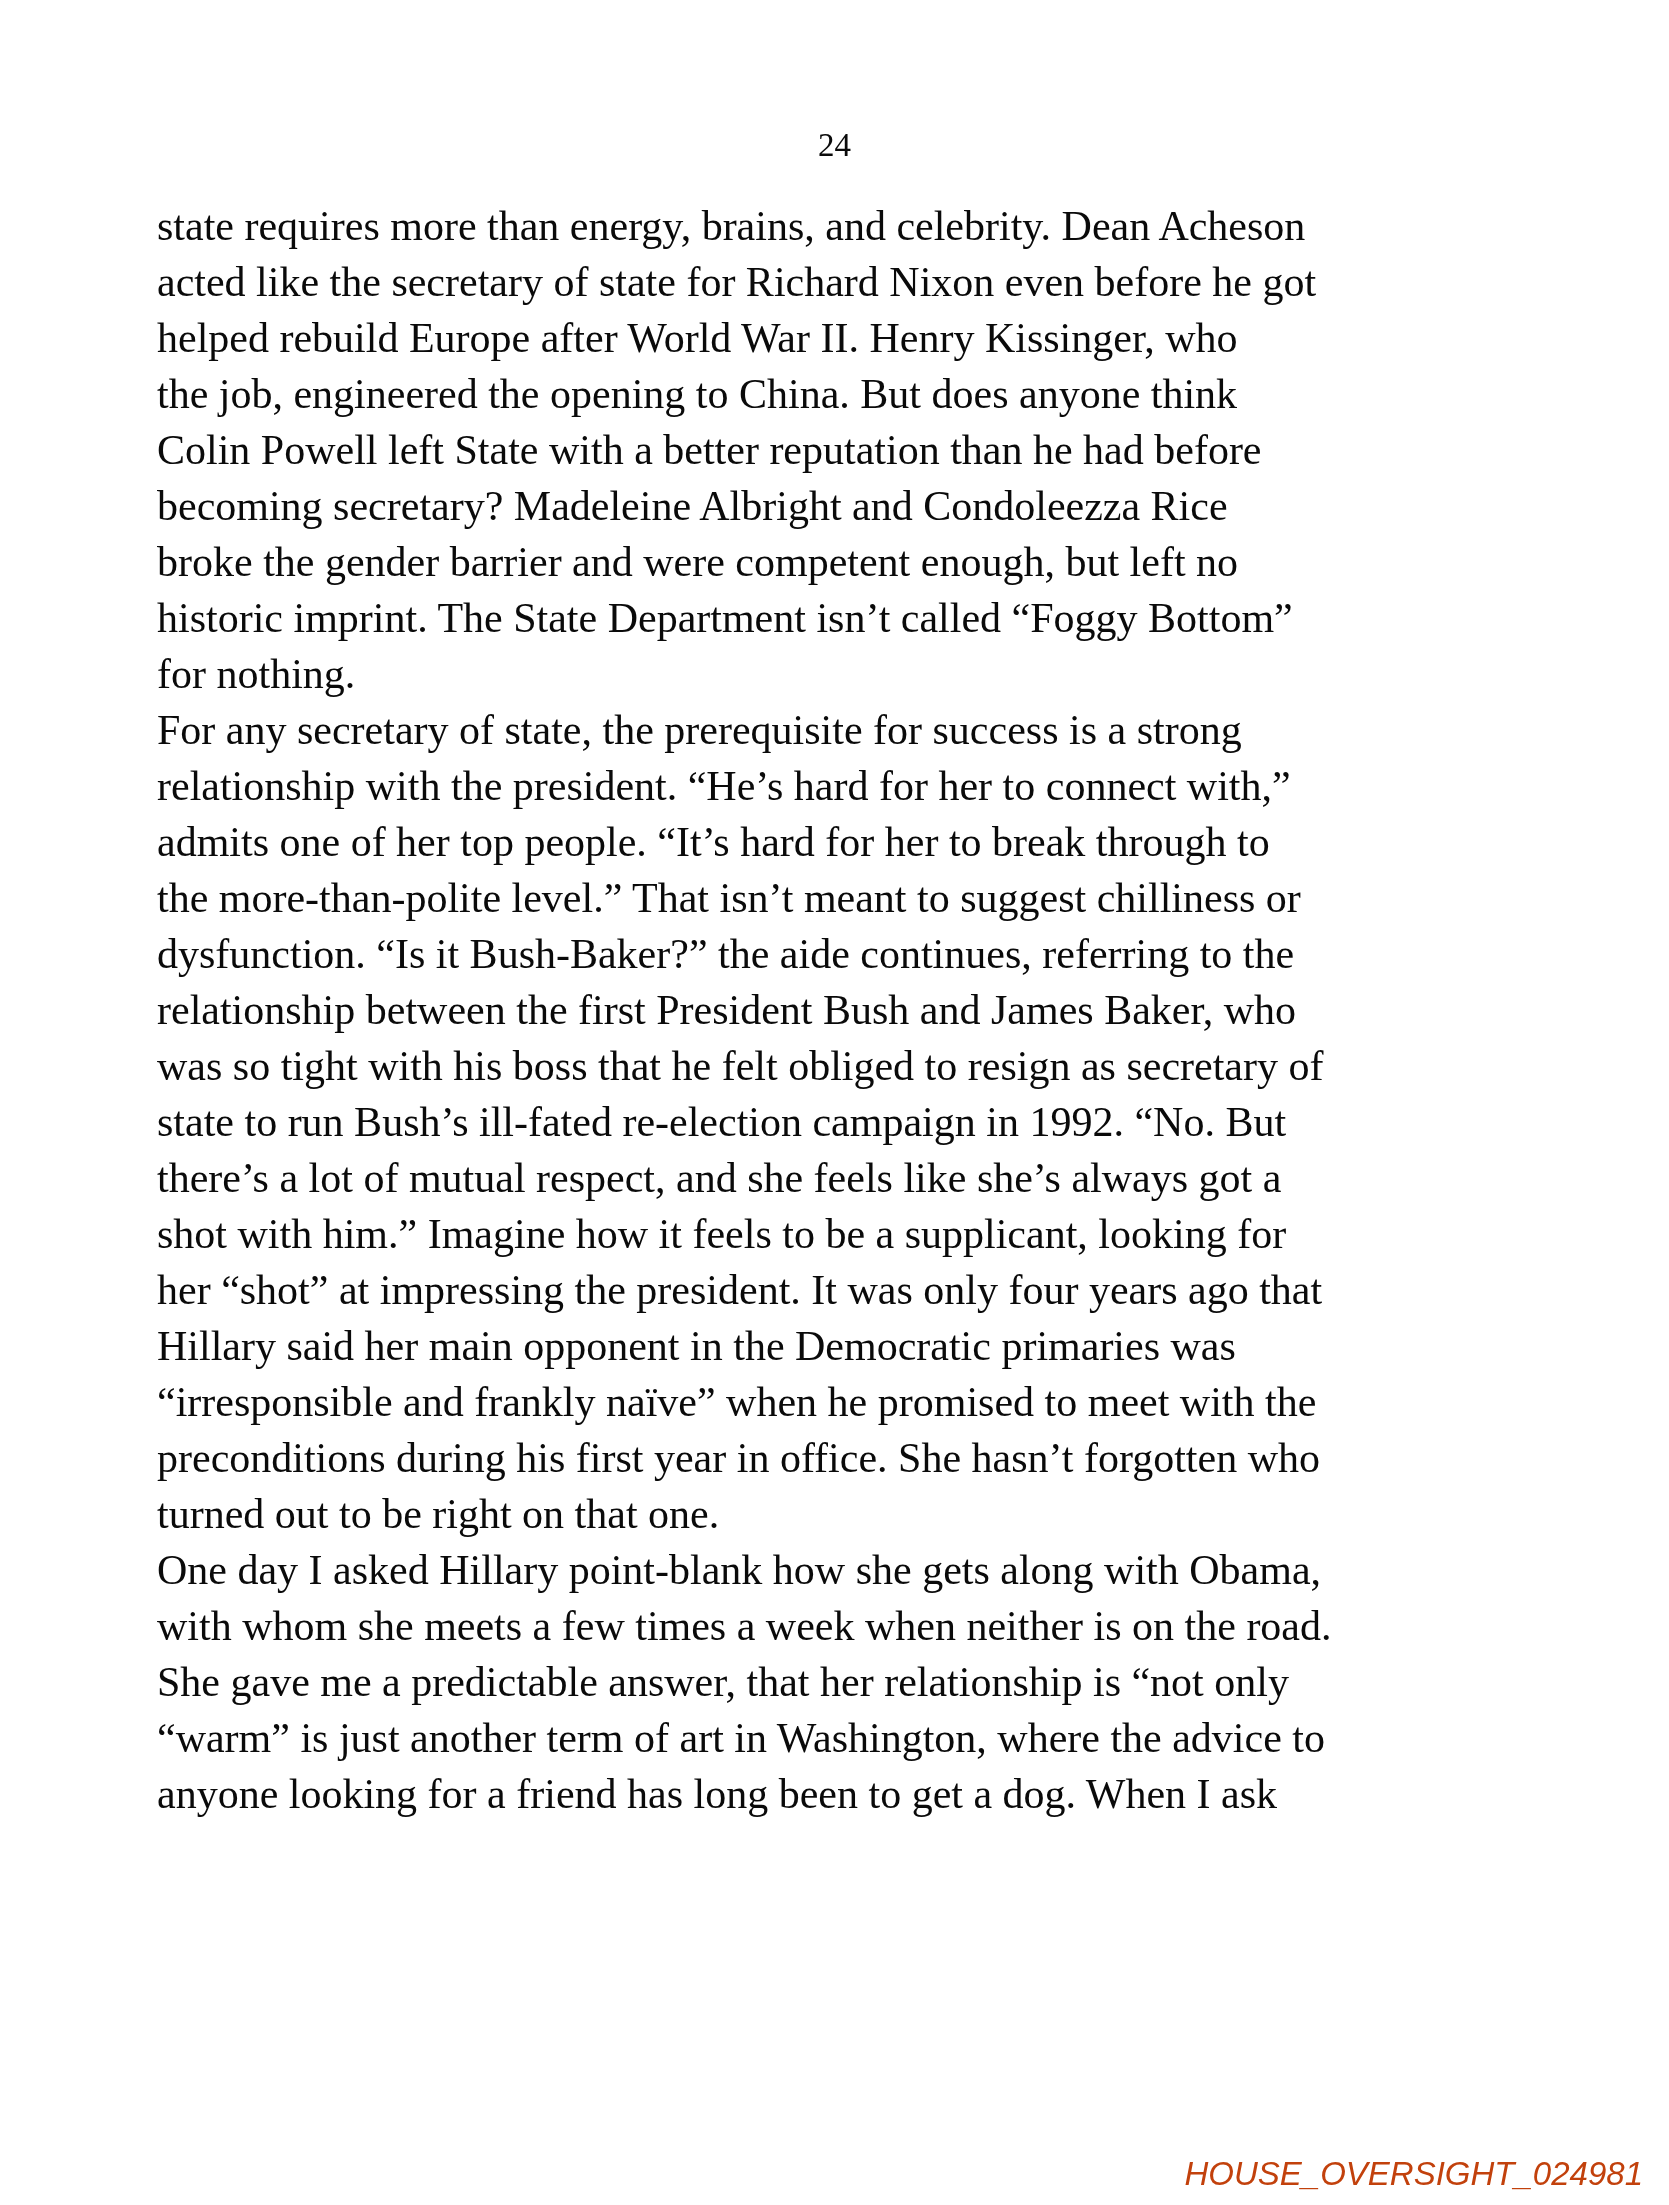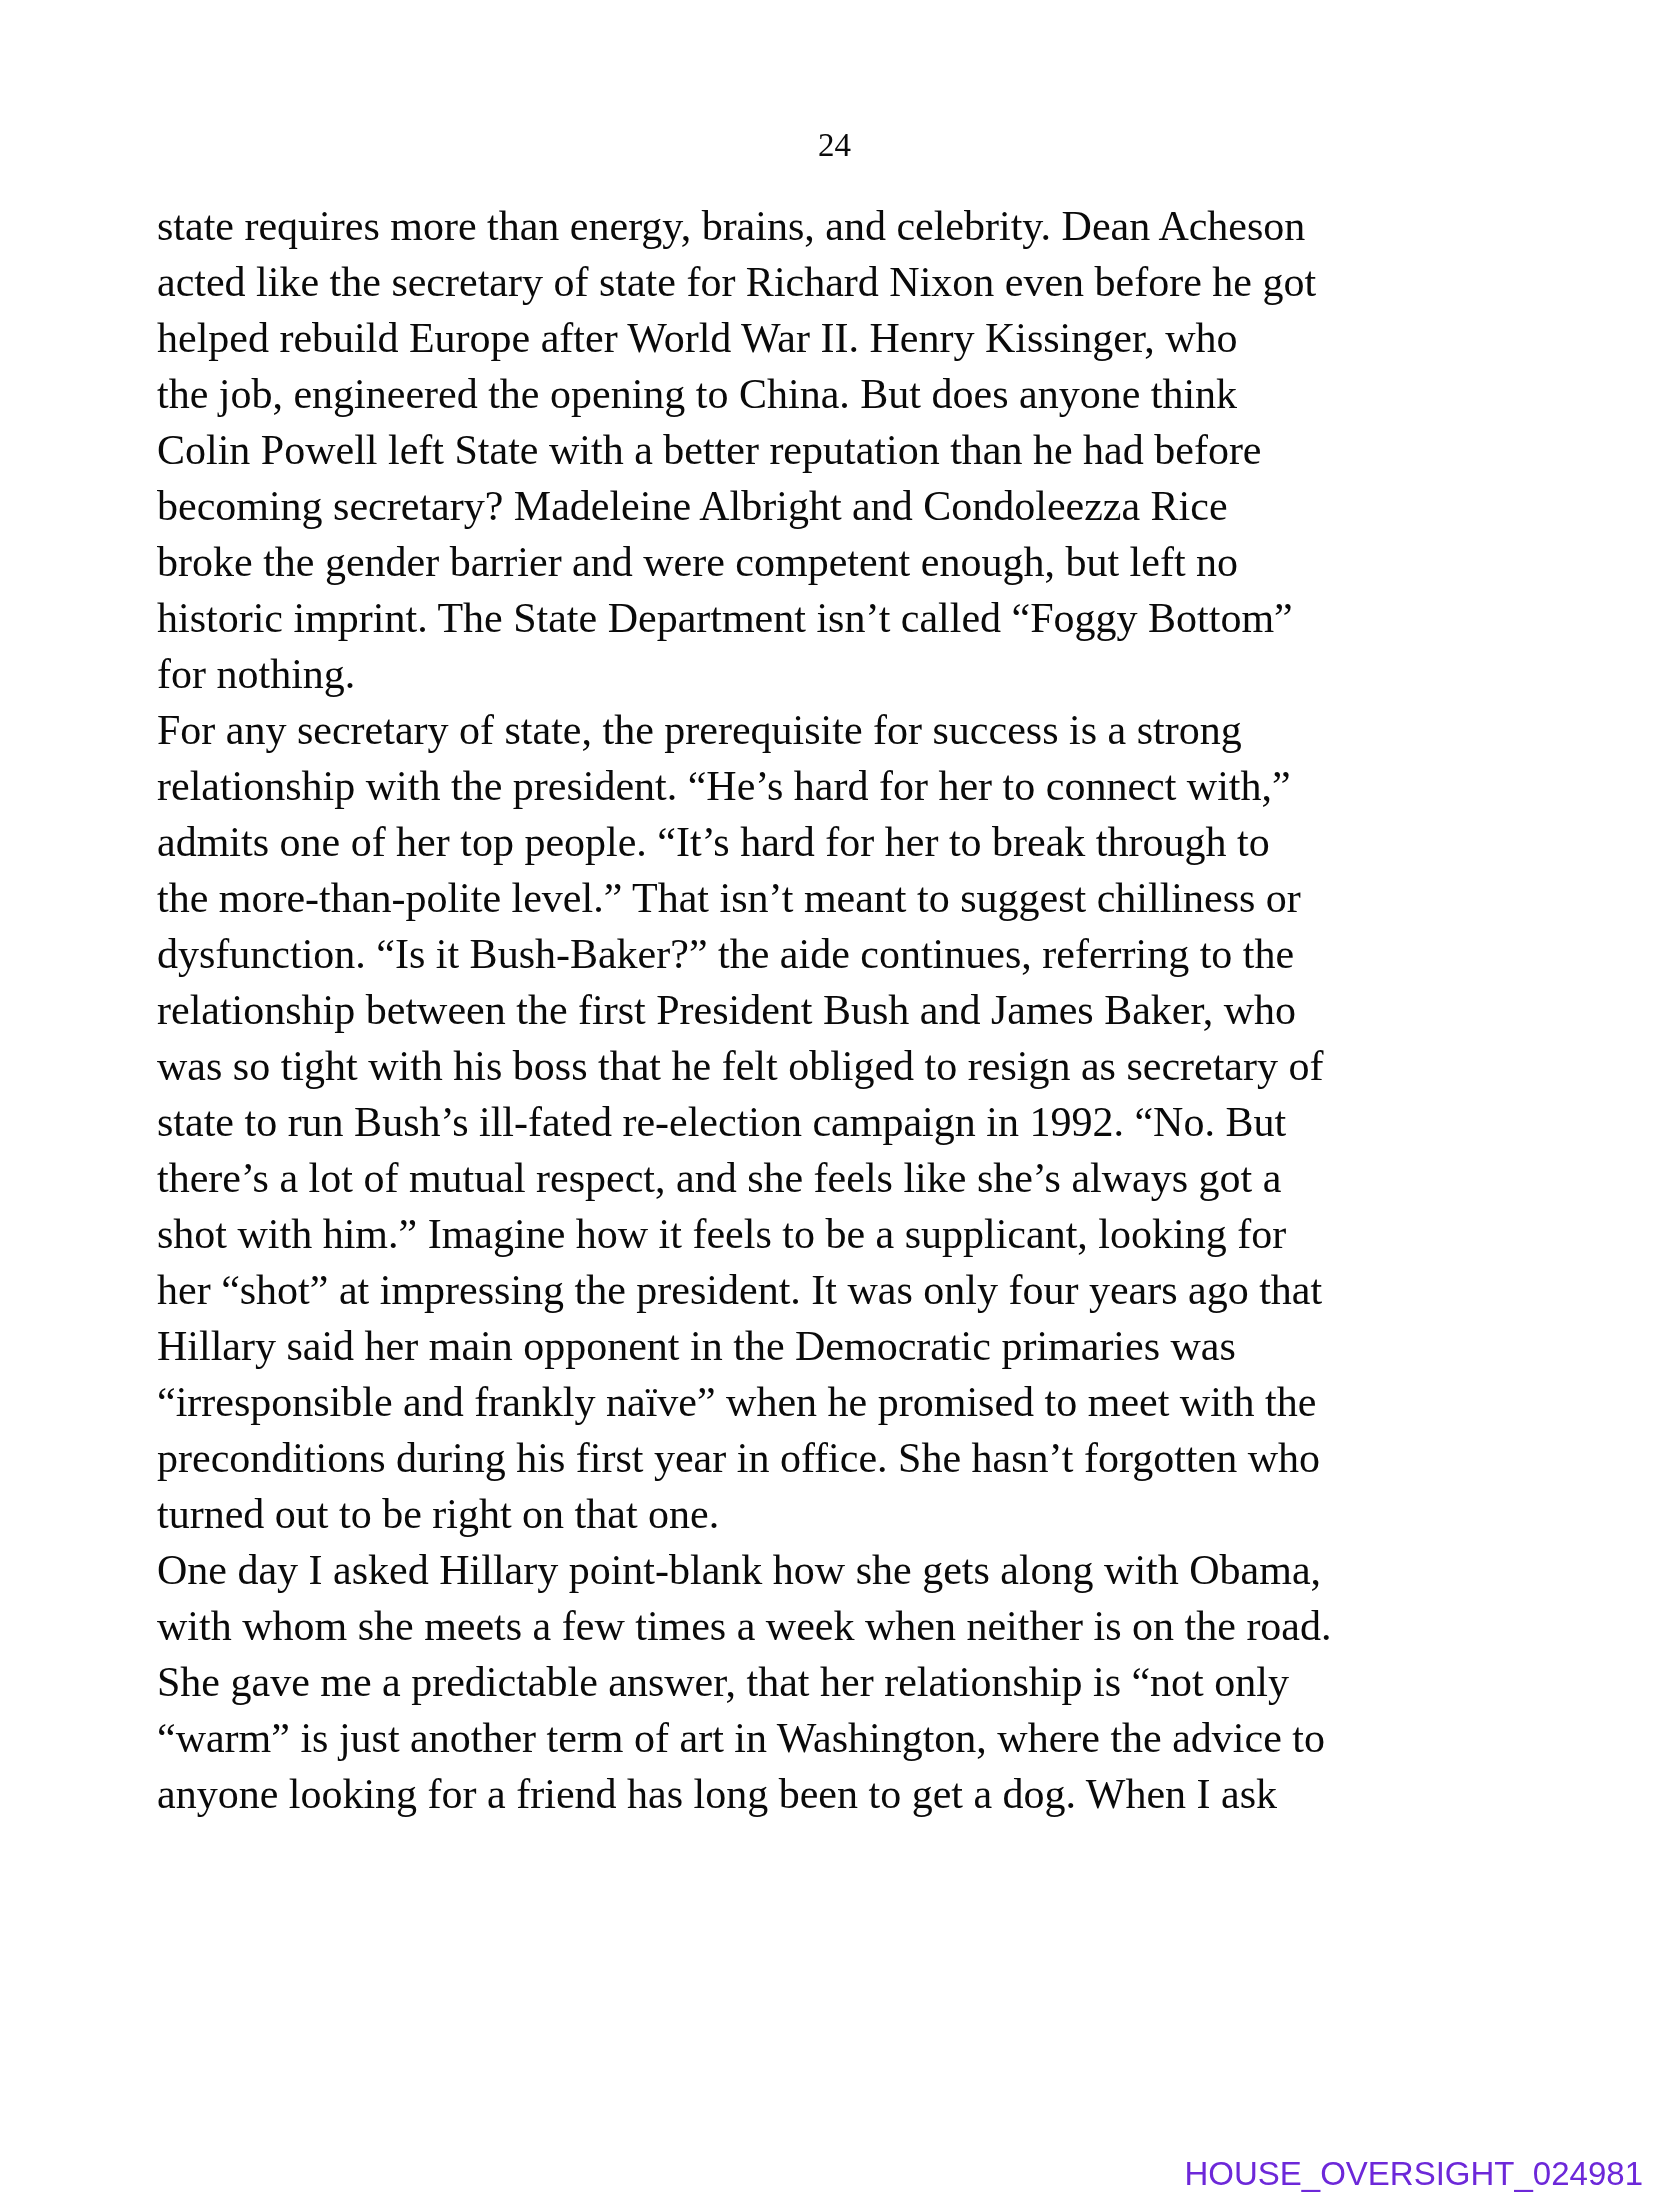--- a/index.html
+++ b/index.html
@@ -38,21 +38,22 @@
     height: 56px;
     margin-left: 8px;
   }
   .bates-stamp {
     position: absolute;
     top: 2157px;
     right: 26px;
     font-family: "Liberation Sans", sans-serif;
     font-size: 33px;
     line-height: 1.0;
-    color: #6d28d9;
+    color: #c2410c;
+    font-style: italic;
   }
 </style>
 </head>
 <body>
 
 <div class="page">
 
   <div class="page-number">24</div>
 
   <div class="body-text">

